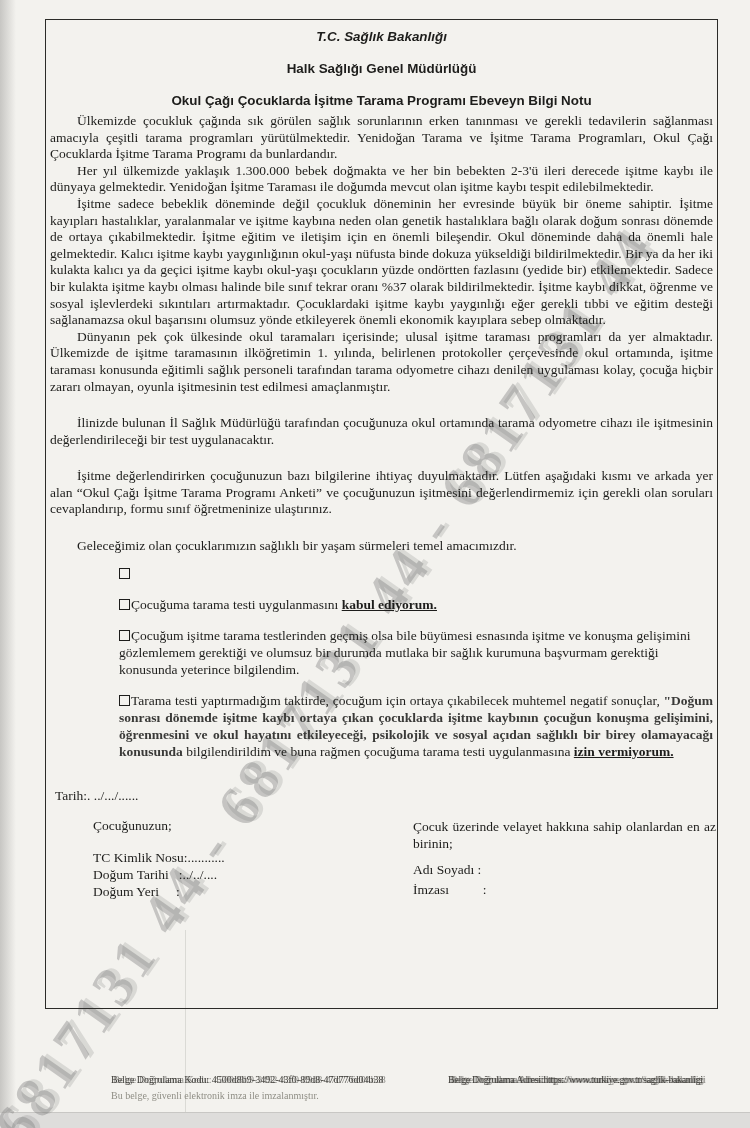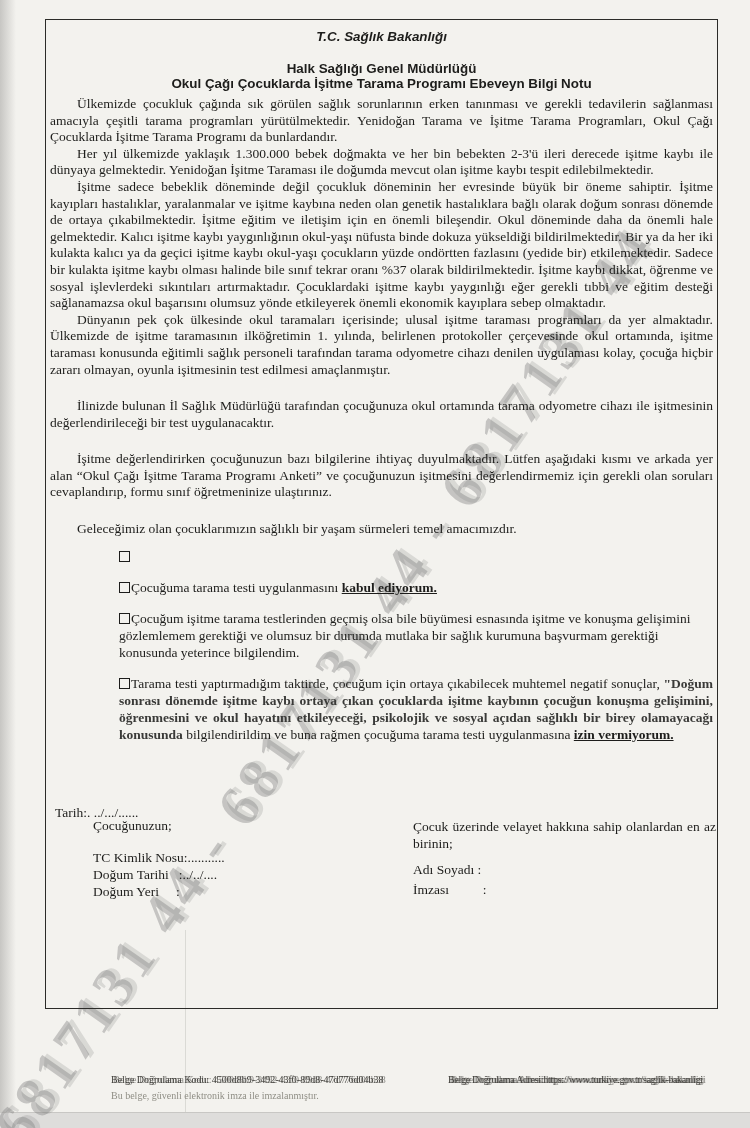--- a/index.html
+++ b/index.html
@@ -16,33 +16,33 @@
         transform-origin:0 0;white-space:nowrap;font-family:"Liberation Serif",serif;
         font-weight:bold;font-size:58px;letter-spacing:5px;
         color:rgba(128,128,127,0.40);text-shadow:4px 3px 0 rgba(128,128,127,0.22);
         pointer-events:none;z-index:1;}
   .doc-box{position:absolute;left:45px;top:19px;width:673px;height:990px;
         border:1.6px solid #2b2b28;box-sizing:border-box;padding:5px 4px;z-index:2;}
   .title{font-family:"Liberation Sans",sans-serif;font-weight:bold;font-size:13.4px;
         text-align:center;margin:0;}
   .t1{margin-top:4px;font-style:italic;}
   .t2{margin-top:17px;}
-  .t3{}
+  .t3{margin-top:17px;}
   .para{font-size:13.5px;line-height:16.6px;text-align:justify;text-indent:27px;margin:0;}
   .first-para{margin-top:5px;}
   .gap12{margin-top:20px;}
   .consent{margin-top:10px;margin-left:69px;}
   .consent-item{font-size:13.5px;line-height:17px;text-align:justify;margin:0 0 14px 0;}
   .consent-item.ragged{text-align:left;}
   .cb{display:inline-block;width:9px;height:9px;border:1.3px solid #1d1d1b;
         margin-right:1px;vertical-align:-1px;background:transparent;}
   .bq{font-weight:bold;color:#3a3a38;}
   .bu{font-weight:bold;text-decoration:underline;}
   .pre{white-space:pre;}
-  .date-line{position:absolute;left:9px;top:768px;font-size:13.5px;margin-top:17px;}
+  .date-line{position:absolute;left:9px;top:768px;font-size:13.5px;}
   .sig{position:absolute;left:0;top:798px;width:100%;height:120px;}
   .child-block{position:absolute;left:47px;top:0;width:270px;font-size:13.5px;}
   .child-title{margin-bottom:15px;}
   .child-row{line-height:17px;}
   .guardian-block{position:absolute;left:367px;top:0;width:303px;font-size:13.5px;}
   .guardian-title{text-align:justify;line-height:17px;margin-bottom:8px;}
   .guardian-row{line-height:20px;}
   .footer{position:absolute;left:111px;top:1074px;width:655px;height:40px;
         font-size:10px;z-index:3;}
   .f-code{position:absolute;left:0;top:0;white-space:nowrap;color:#403f3b;

